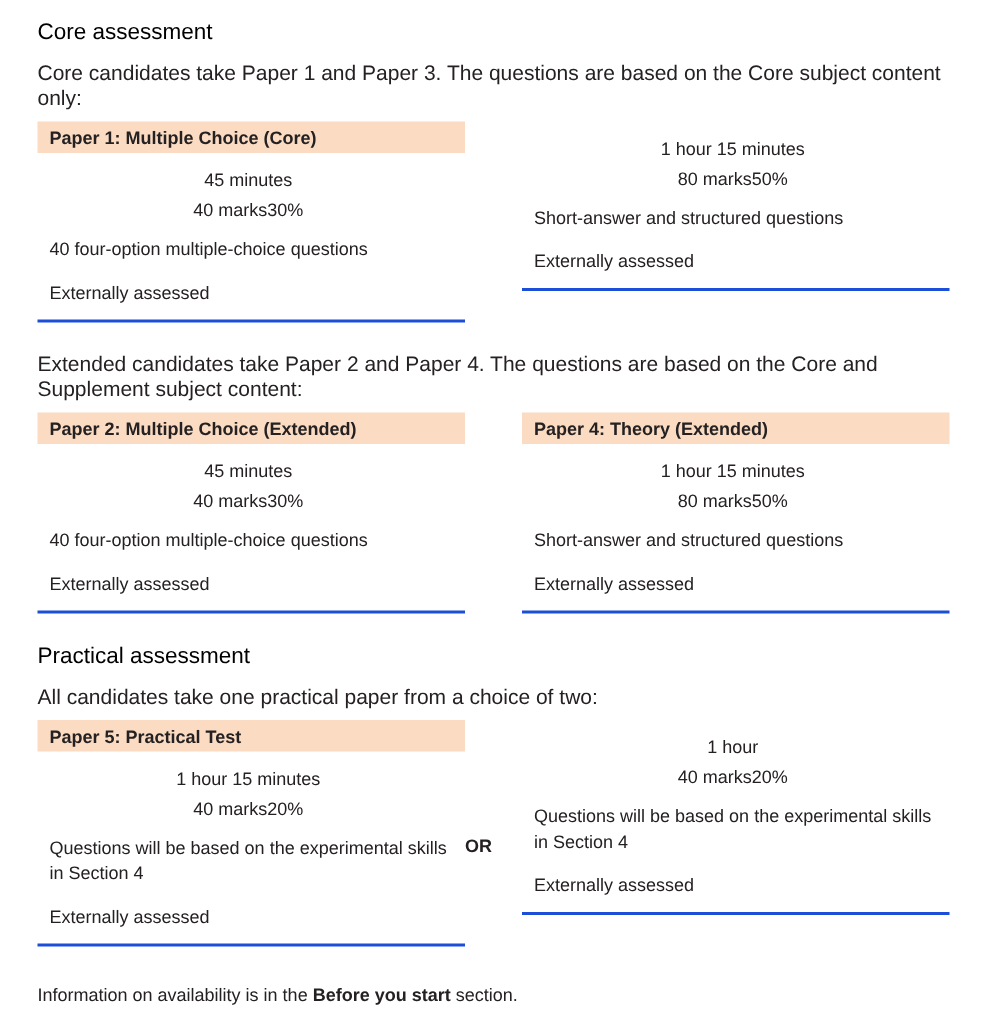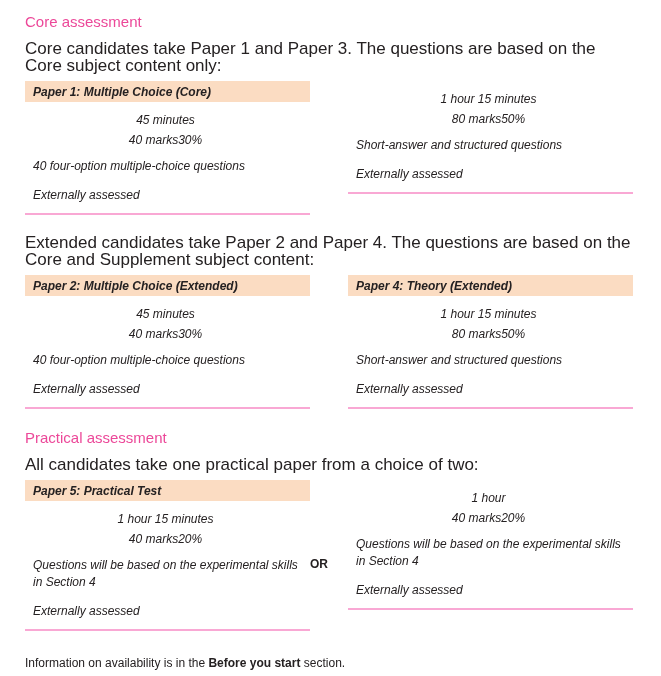--- a/index.html
+++ b/index.html
@@ -8,39 +8,38 @@
     font-family: "Liberation Sans", sans-serif;
     color: #252122;
     -webkit-font-smoothing: antialiased;
   }
   .page { padding: 12px 26px 0 25px; box-sizing: border-box; }
 
   .section { margin-bottom: 19px; }
   .section-heading {
     font-size: 15px;
     font-weight: normal;
-    color: #ec4899;
+    color: #000000;
     margin: 0 0 9px 0;
     line-height: 19px;
   }
   .intro {
-    font-size: 17px;
+    font-size: 14px;
     line-height: 17px;
     margin: 0 0 7px 0;
     max-width: 610px;
   }
 
   .cards-row { display: flex; align-items: flex-start; }
 
   .card {
     width: 285px;
-    border-bottom: 2px solid #f9a8d4;
+    border-bottom: 2px solid #1d4ed8;
     padding-bottom: 9px;
     box-sizing: border-box;
-    font-style: italic;
   }
   .card-header {
     background: #fbdcc2;
     padding: 4px 8px 3px 8px;
     font-size: 12px;
     font-weight: bold;
     line-height: 14px;
   }
   .card-body {
     padding: 8px 12px 0 8px;

